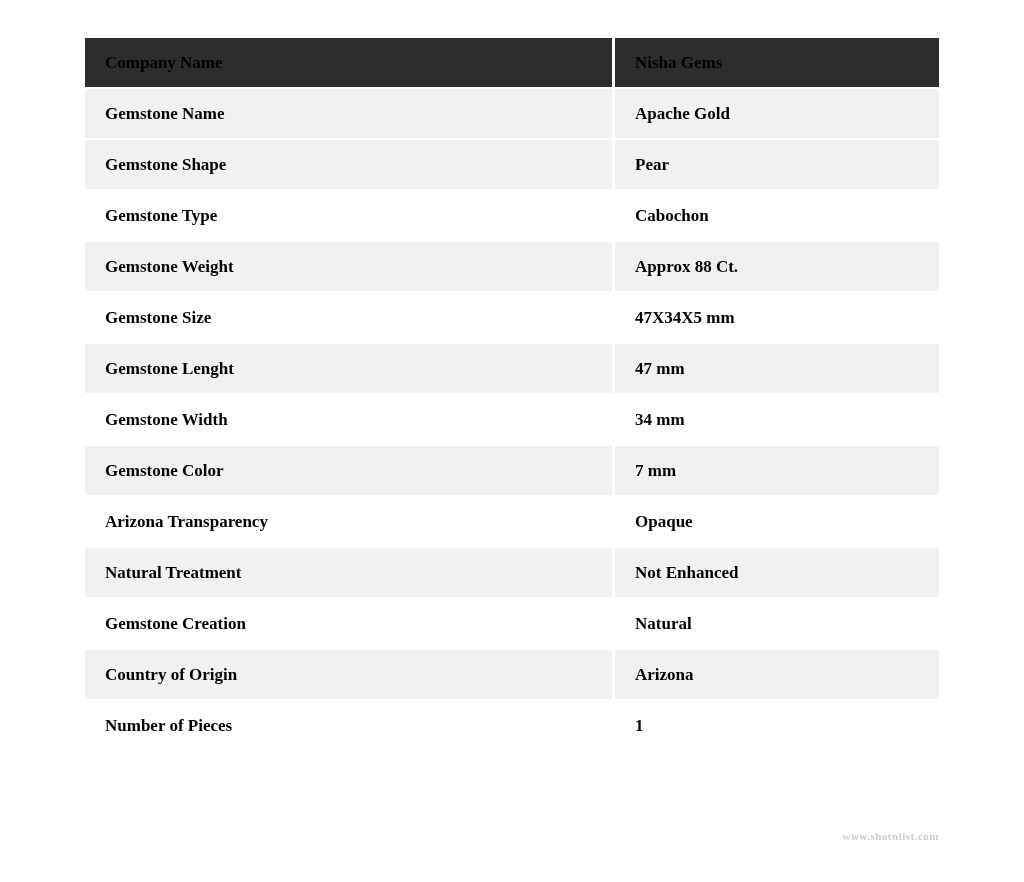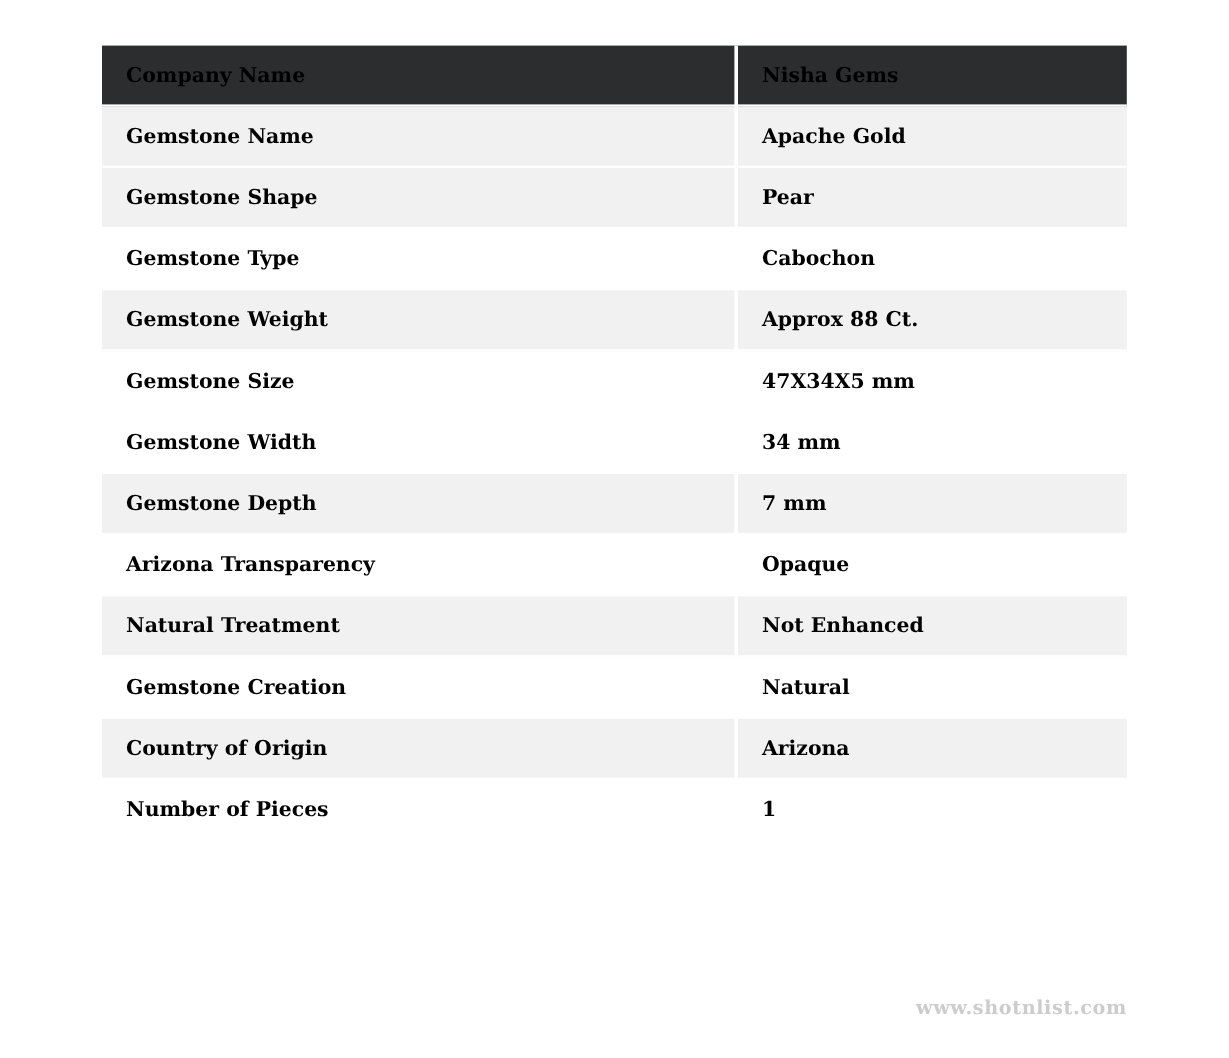--- a/index.html
+++ b/index.html
@@ -3,21 +3,21 @@
 <meta charset="utf-8">
 <style>
   :root {
     --header-bg: #2b2d2e;
     --row-alt-bg: #f1f1f1;
     --row-bg: #ffffff;
     --text-color: #000000;
     --watermark-color: #cccccc;
     --divider: #ffffff;
   }
-  * { margin: 0; padding: 0; box-sizing: border-box; }
+  * { margin: 0; padding: 0; box-sizing: border-box; font-family: Liberation Serif, serif; }
   html, body {
     width: 1024px;
     background: #fff;
     font-family: "DejaVu Serif", serif;
   }
   .page {
     position: relative;
     width: 1024px;
     height: 882px;
     background: #fff;
@@ -50,21 +50,21 @@
   .spec-table .value-cell { }
   .spec-table tr.header-row th { background: var(--header-bg); }
   .spec-table tr.odd td { background: var(--row-alt-bg); }
   .spec-table tr.even td { background: var(--row-bg); }
   .watermark {
     position: absolute;
     top: 830px;
     left: 85px;
     width: 854px;
     text-align: right;
-    font-size: 16px;
+    font-size: 11px;
     font-weight: bold;
     color: var(--watermark-color);
     letter-spacing: 0.5px;
   }
 </style>
 </head>
 <body>
 
 <div class="page">
 
@@ -93,26 +93,30 @@
       <td class="value-cell">Cabochon</td>
     </tr>
         <tr class="odd">
       <td class="label-cell">Gemstone Weight</td>
       <td class="value-cell">Approx 88 Ct.</td>
     </tr>
         <tr class="even">
       <td class="label-cell">Gemstone Size</td>
       <td class="value-cell">47X34X5 mm</td>
     </tr>
+        <tr class="odd">
+      <td class="label-cell">Gemstone Lenght</td>
+      <td class="value-cell">47 mm</td>
+    </tr>
         <tr class="even">
       <td class="label-cell">Gemstone Width</td>
       <td class="value-cell">34 mm</td>
     </tr>
         <tr class="odd">
-      <td class="label-cell">Gemstone Depth</td>
+      <td class="label-cell">Gemstone Color</td>
       <td class="value-cell">7 mm</td>
     </tr>
         <tr class="even">
       <td class="label-cell">Arizona Transparency</td>
       <td class="value-cell">Opaque</td>
     </tr>
         <tr class="odd">
       <td class="label-cell">Natural Treatment</td>
       <td class="value-cell">Not Enhanced</td>
     </tr>

